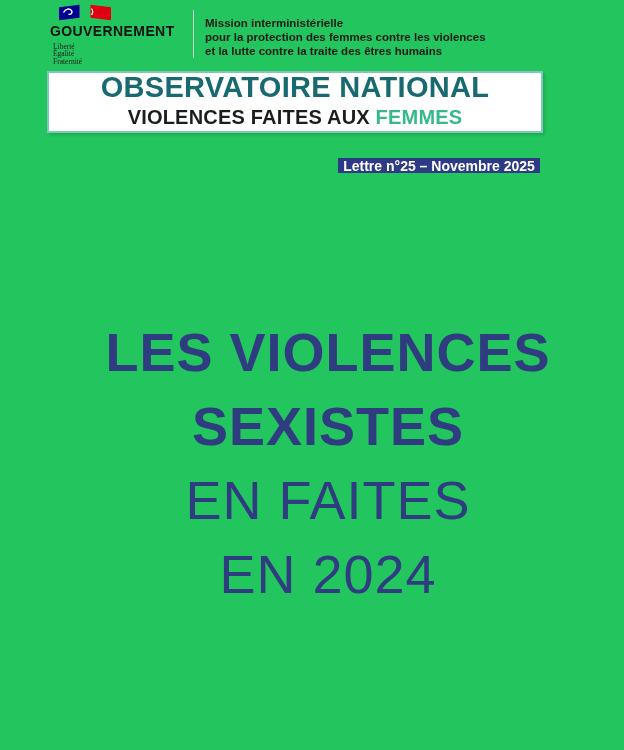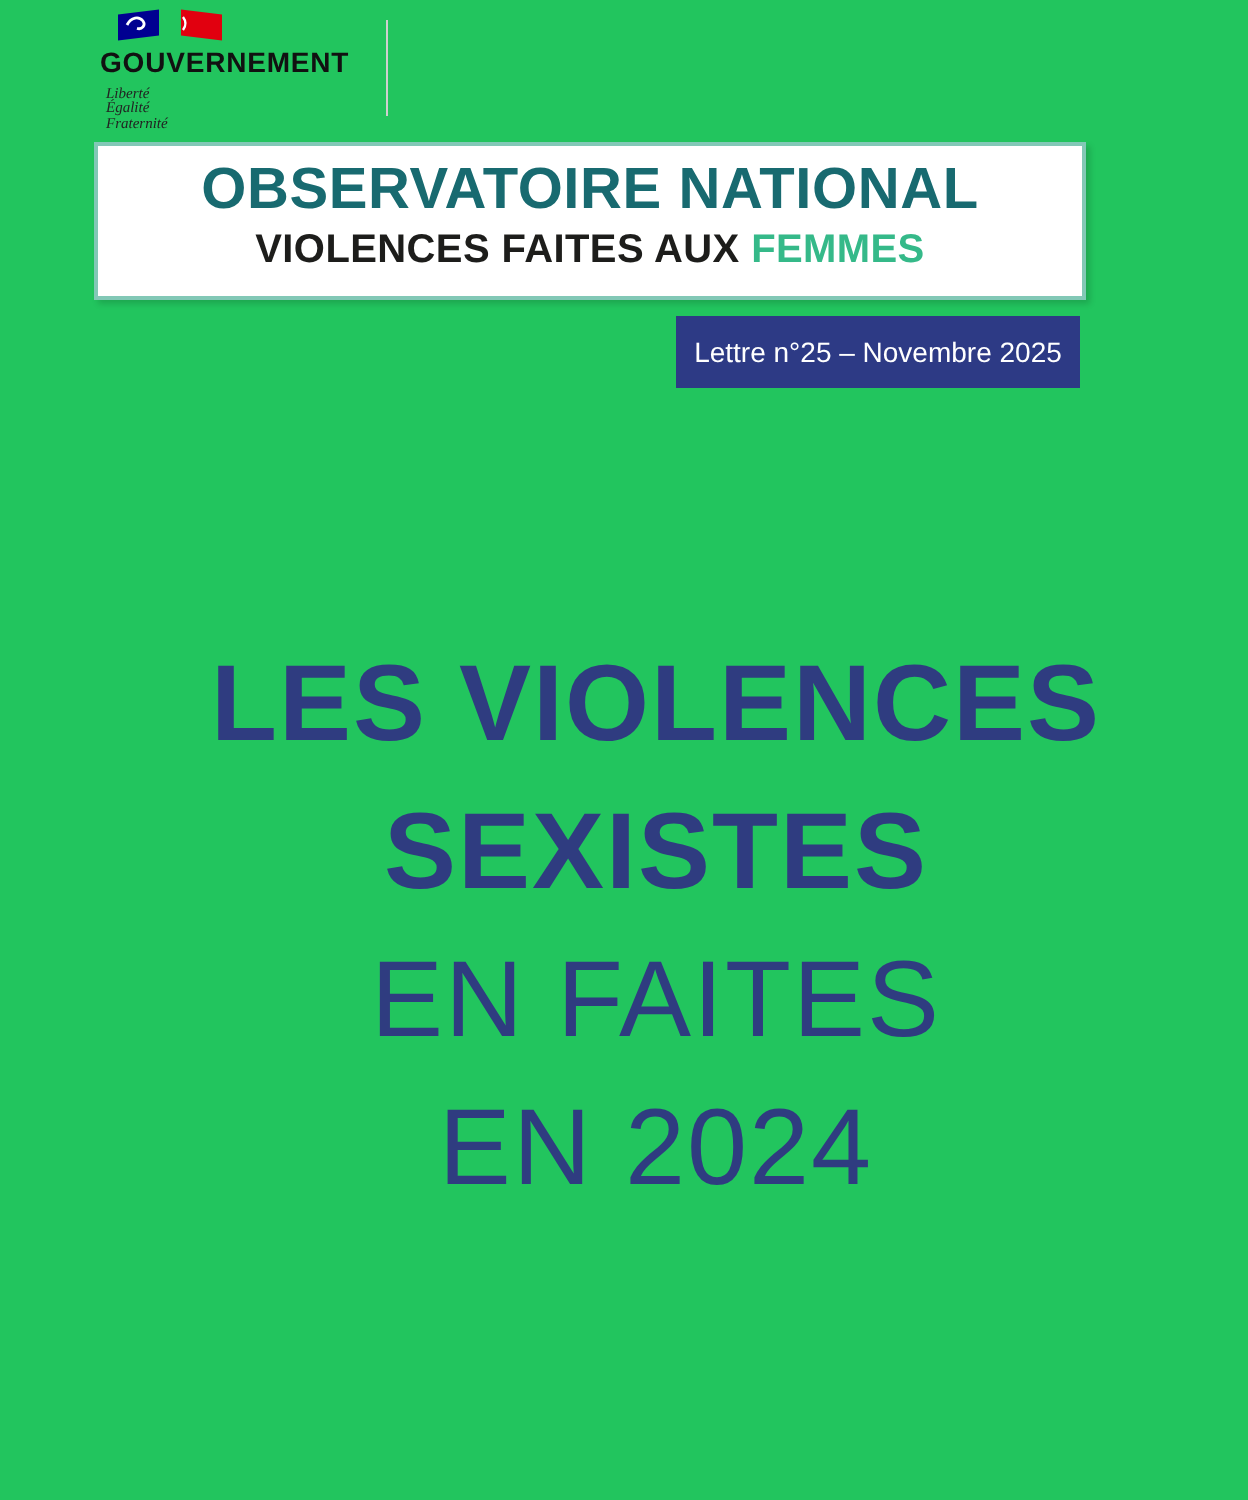--- a/index.html
+++ b/index.html
@@ -13,59 +13,59 @@
 
   
   .gov-logo { position:absolute; left:50px; top:4px; }
   .flag { margin-left:7px; display:block; }
   .gov-wordmark {
     font-size:14px; font-weight:700; color:#111111;
     letter-spacing:0.4px; margin-top:2px; white-space:nowrap;
   }
   .motto {
     margin-top:4px; margin-left:3px;
-    font-family:"Liberation Serif", serif; font-style:italic;
+    font-family:"Liberation Serif", serif; 
     font-size:7.5px; line-height:7.4px; color:#222222;
   }
 
   .header-divider { position:absolute; left:193px; top:10px; width:1px; height:48px; background:#cfcfcf; }
 
   
   .mission {
     position:absolute; left:205px; top:17px;
     font-size:11.5px; font-weight:700; line-height:13.8px;
     color:#1a1a1a; white-space:nowrap;
   }
 
   
   .obs-box {
-    position:absolute; left:47px; top:71px; width:496px; height:79px;
+    position:absolute; left:47px; top:71px; width:496px; height:62px;
     background:#ffffff; border:2px solid #82c8b6;
     box-shadow:2px 2px 3px rgba(0,0,0,0.15);
     display:flex; flex-direction:column; align-items:center; justify-content:center;
   }
   .obs-line1 {
     font-size:29px; font-weight:700; color:#186a70;
     letter-spacing:0.3px; line-height:29px; white-space:nowrap;
   }
   .obs-des-row { display:flex; align-items:center; gap:9px; margin:2px 0 1px; }
   .rule { width:155px; height:3px; background:#186a70; }
   .obs-des { font-size:9.5px; font-weight:700; color:#1d1d1b; letter-spacing:0.8px; }
   .obs-line2 {
     font-size:20px; font-weight:700; color:#1d1d1b;
     letter-spacing:0.2px; line-height:30px; white-space:nowrap;
   }
   .obs-line2 .green { color:#35b989; }
 
   
   .issue-banner {
-    position:absolute; left:338px; top:158px; width:202px; height:36px;
+    position:absolute; left:338px; top:158px; width:202px; height:15px;
     background:#2d3a85; color:#ffffff;
     display:flex; align-items:center; justify-content:center;
-    font-size:14px; font-weight:400; white-space:nowrap;
+    font-size:14px; font-weight:700; white-space:nowrap;
   }
 
   
   .title-block {
     position:absolute; left:0; top:315px; width:624px;
     text-align:center; color:#2f3c80;
   }
   .title-line { line-height:74px; letter-spacing:1px; white-space:nowrap;padding-left:32px; }
   .t-bold  { font-size:54px; font-weight:700; }
   .t-light { font-size:54px; font-weight:400; }
@@ -85,20 +85,25 @@
     <div class="gov-wordmark">GOUVERNEMENT</div>
     <div class="motto">
       <div>Liberté</div>
       <div>Égalité</div>
       <div>Fraternité</div>
     </div>
   </div>
 
   <div class="header-divider"></div>
 
+  <div class="mission">
+    <div>Mission interministérielle</div>
+    <div>pour la protection des femmes contre les violences</div>
+    <div>et la lutte contre la traite des êtres humains</div>
+  </div>
 
   <div class="obs-box">
     <div class="obs-line1">OBSERVATOIRE NATIONAL</div>
     <div class="obs-line2"><span>VIOLENCES FAITES AUX</span>&nbsp;<span class="green">FEMMES</span></div>
   </div>
 
   <div class="issue-banner">
     <span>Lettre n°25 – Novembre 2025</span>
   </div>
 

